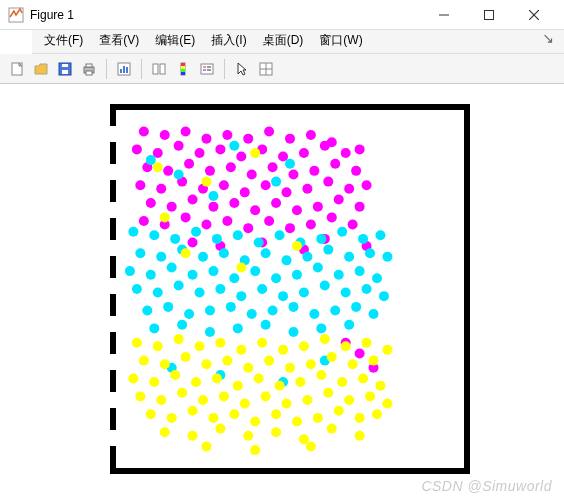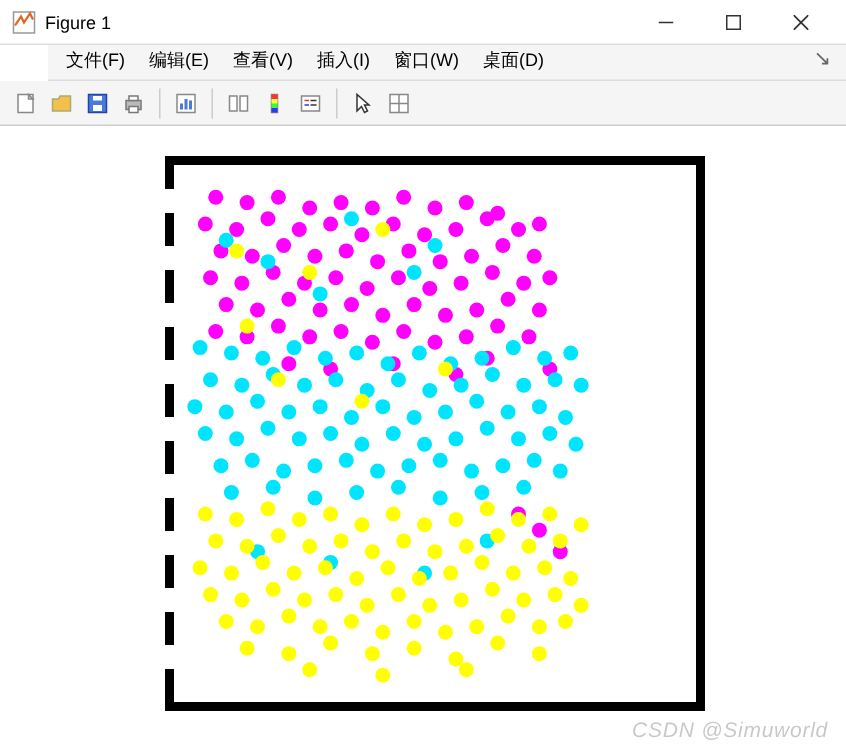--- a/index.html
+++ b/index.html
@@ -114,25 +114,25 @@
       <svg width="10" height="10">
           <line x1="0" y1="0" x2="10" y2="10" stroke="#333" stroke-width="1.2"></line>
           <line x1="10" y1="0" x2="0" y2="10" stroke="#333" stroke-width="1.2"></line>
         </svg>
     </div>
   </div>
 </div>
 
 <div class="menubar">
   <div class="menuitem">文件(F)</div>
+  <div class="menuitem">查看(V)</div>
   <div class="menuitem">编辑(E)</div>
-  <div class="menuitem">查看(V)</div>
   <div class="menuitem">插入(I)</div>
+  <div class="menuitem">桌面(D)</div>
   <div class="menuitem">窗口(W)</div>
-  <div class="menuitem">桌面(D)</div>
   <div class="spacer"></div>
   <div class="arrow-right">↘</div>
 </div>
 
 <div class="toolbar">
   <div class="tbtn">
     <svg width="16" height="16">
         <rect x="3" y="2" width="10" height="12" fill="#fff" stroke="#888"></rect>
         <path d="M10 2 L13 5 L10 5 Z" fill="#ddd" stroke="#888"></path>
       </svg>

